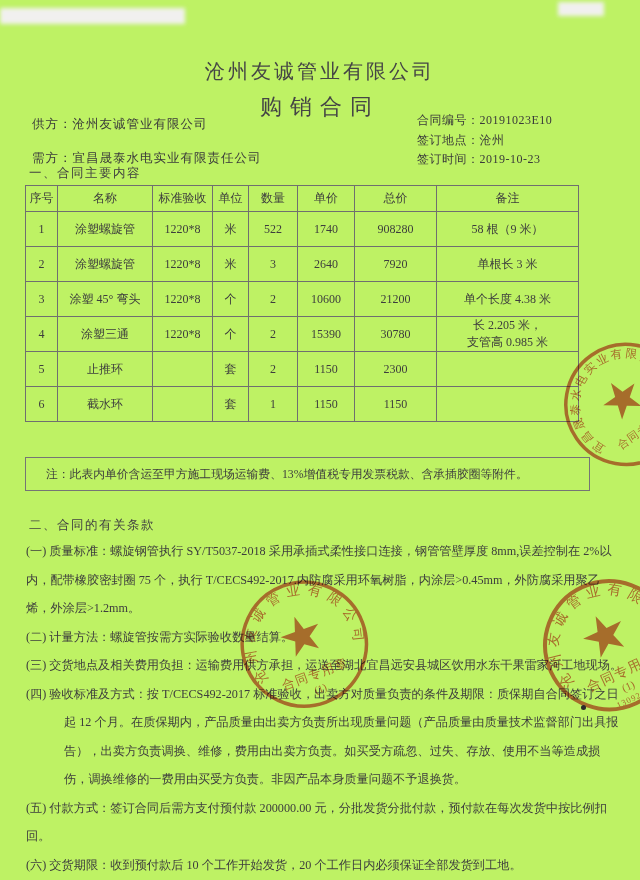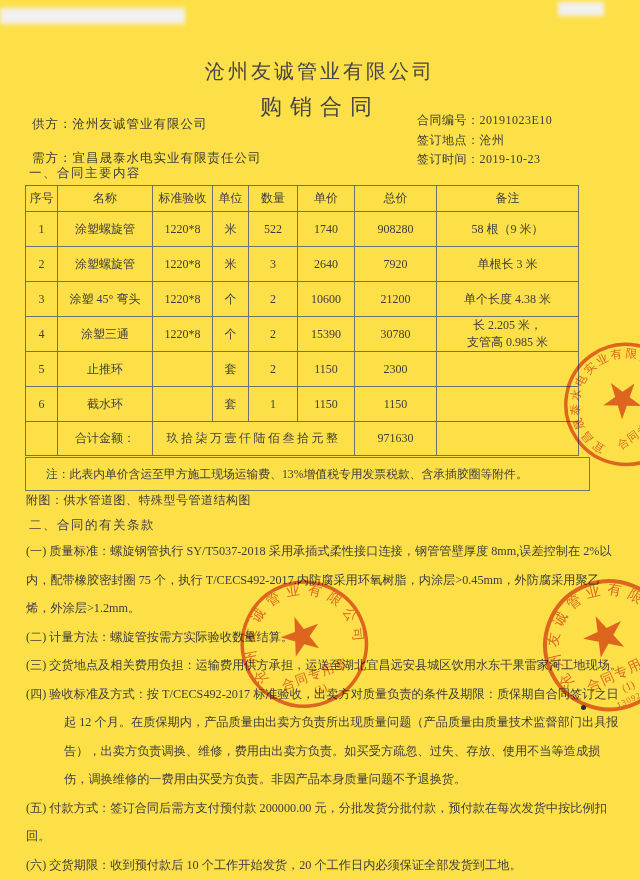--- a/index.html
+++ b/index.html
@@ -1,18 +1,18 @@
 <!DOCTYPE html>
 <html><head>
 <meta charset="utf-8">
 <style>
   html,body{margin:0;padding:0;background:#e9e9e9;}
   .page{
     position:relative;width:640px;height:880px;margin:0 auto;
-    background:#fde047;overflow:hidden;
+    background:#bef264;overflow:hidden;
     font-family:"Liberation Serif","DejaVu Serif",serif;
     color:#3a3a3a;
   }
   .smudge{position:absolute;background:#f1f0ef;filter:blur(2px);}
   .title{
     position:absolute;top:58px;left:0;width:100%;text-align:center;
     font-size:20px;letter-spacing:3px;color:#454545;
   }
   .subtitle{
     position:absolute;top:92px;left:0;width:100%;text-align:center;
@@ -161,33 +161,25 @@
     <tr class="datarow">
       <td>6</td>
       <td>截水环</td>
       <td></td>
       <td>套</td>
       <td>1</td>
       <td>1150</td>
       <td>1150</td>
       <td></td>
     </tr>
-    <tr class="totalrow">
-      <td></td>
-      <td>合计金额：</td>
-      <td colspan="4" class="words">玖拾柒万壹仟陆佰叁拾元整</td>
-      <td>971630</td>
-      <td></td>
-    </tr>
   </tbody>
     </table>
 
   <div class="note-box">注：此表内单价含运至甲方施工现场运输费、13%增值税专用发票税款、含承插胶圈等附件。</div>
 
-  <div class="attachment">附图：供水管道图、特殊型号管道结构图</div>
 
   <div class="sec-head sec2">二、合同的有关条款</div>
 
   <div class="clauses">
     <p class="clause">(一) 质量标准：螺旋钢管执行 SY/T5037-2018 采用承插式柔性接口连接，钢管管壁厚度 8mm,误差控制在 2%以内，配带橡胶密封圈 75 个，执行 T/CECS492-2017.内防腐采用环氧树脂，内涂层&gt;0.45mm，外防腐采用聚乙烯，外涂层&gt;1.2mm。</p>
     <p class="clause">(二) 计量方法：螺旋管按需方实际验收数量结算。</p>
     <p class="clause">(三) 交货地点及相关费用负担：运输费用供方承担，运送至湖北宜昌远安县城区饮用水东干果雷家河工地现场。</p>
     <p class="clause hang">(四) 验收标准及方式：按 T/CECS492-2017 标准验收，出卖方对质量负责的条件及期限：质保期自合同签订之日起 12 个月。在质保期内，产品质量由出卖方负责所出现质量问题（产品质量由质量技术监督部门出具报告），出卖方负责调换、维修，费用由出卖方负责。如买受方疏忽、过失、存放、使用不当等造成损伤，调换维修的一费用由买受方负责。非因产品本身质量问题不予退换货。</p>
     <p class="clause">(五) 付款方式：签订合同后需方支付预付款 200000.00 元，分批发货分批付款，预付款在每次发货中按比例扣回。</p>
     <p class="clause">(六) 交货期限：收到预付款后 10 个工作开始发货，20 个工作日内必须保证全部发货到工地。</p>

